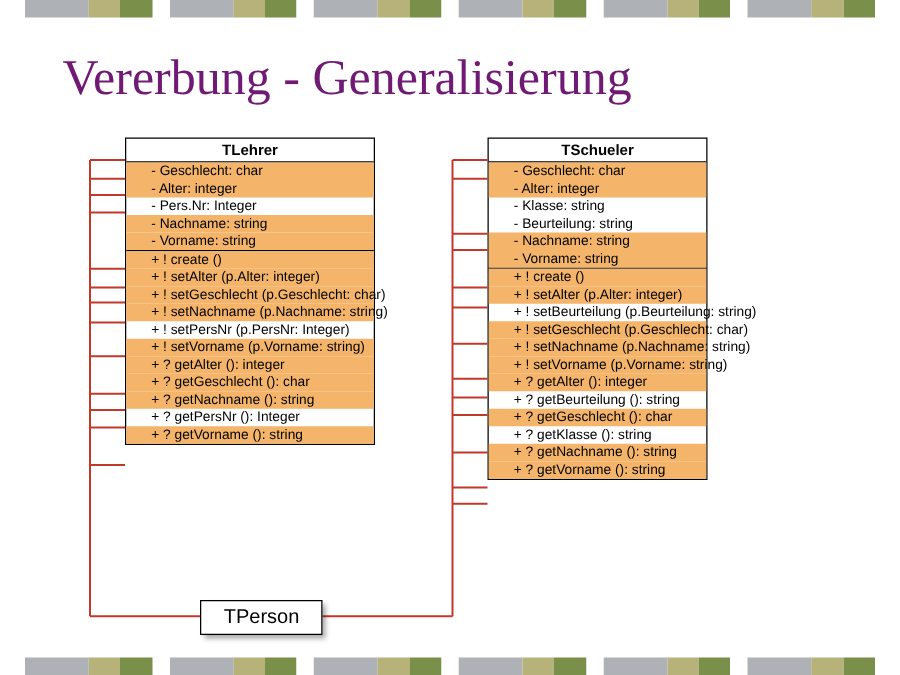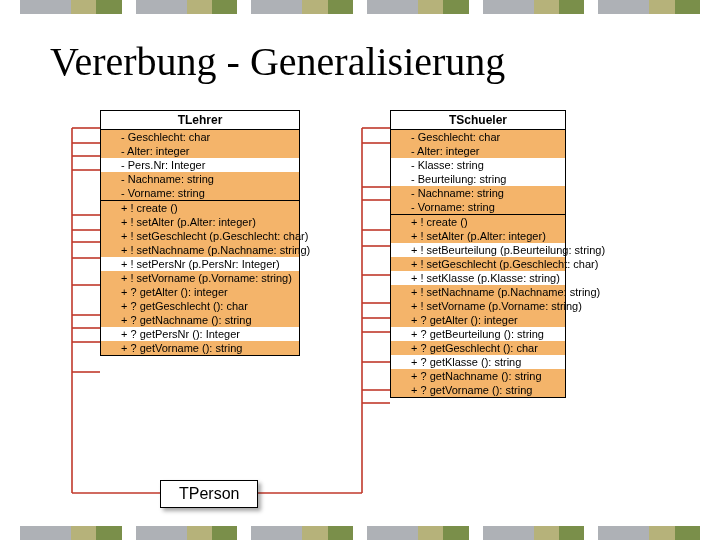--- a/index.html
+++ b/index.html
@@ -20,21 +20,21 @@
   .seg .b { flex: 1; background: #b6b27a; }
   .seg .c { flex: 1; background: #7a8f4a; }
   h1.title {
     margin: 0;
     position: absolute;
     top: 38px;
     left: 50px;
     font-family: "Times New Roman", serif;
     font-weight: 400;
     font-size: 40px;
-    color: #000000;
+    color: #701a75;
   }
   .stage { position: absolute; top: 110px; left: 60px; right: 30px; bottom: 22px; }
   .uml {
     position: absolute;
     background: #fff;
     border: 1px solid #000;
   }
   .uml .hdr {
     font-weight: 700;
     font-size: 12px;
@@ -197,21 +197,20 @@
         <div class="row">- Klasse: string</div>
         <div class="row">- Beurteilung: string</div>
         <div class="row" style="background: rgb(244, 180, 106);">- Nachname: string</div>
         <div class="row" style="background: rgb(244, 180, 106);">- Vorname: string</div>
       </div>
     <div class="sec" id="schueler-ops">
         <div class="row" style="background: rgb(244, 180, 106);">+ ! create ()</div>
         <div class="row" style="background: rgb(244, 180, 106);">+ ! setAlter (p.Alter: integer)</div>
         <div class="row">+ ! setBeurteilung (p.Beurteilung: string)</div>
         <div class="row" style="background: rgb(244, 180, 106);">+ ! setGeschlecht (p.Geschlecht: char)</div>
-        <div class="row">+ ! setKlasse (p.Klasse: string)</div>
         <div class="row" style="background: rgb(244, 180, 106);">+ ! setNachname (p.Nachname: string)</div>
         <div class="row" style="background: rgb(244, 180, 106);">+ ! setVorname (p.Vorname: string)</div>
         <div class="row" style="background: rgb(244, 180, 106);">+ ? getAlter (): integer</div>
         <div class="row">+ ? getBeurteilung (): string</div>
         <div class="row" style="background: rgb(244, 180, 106);">+ ? getGeschlecht (): char</div>
         <div class="row">+ ? getKlasse (): string</div>
         <div class="row" style="background: rgb(244, 180, 106);">+ ? getNachname (): string</div>
         <div class="row" style="background: rgb(244, 180, 106);">+ ? getVorname (): string</div>
       </div>
   </div>

